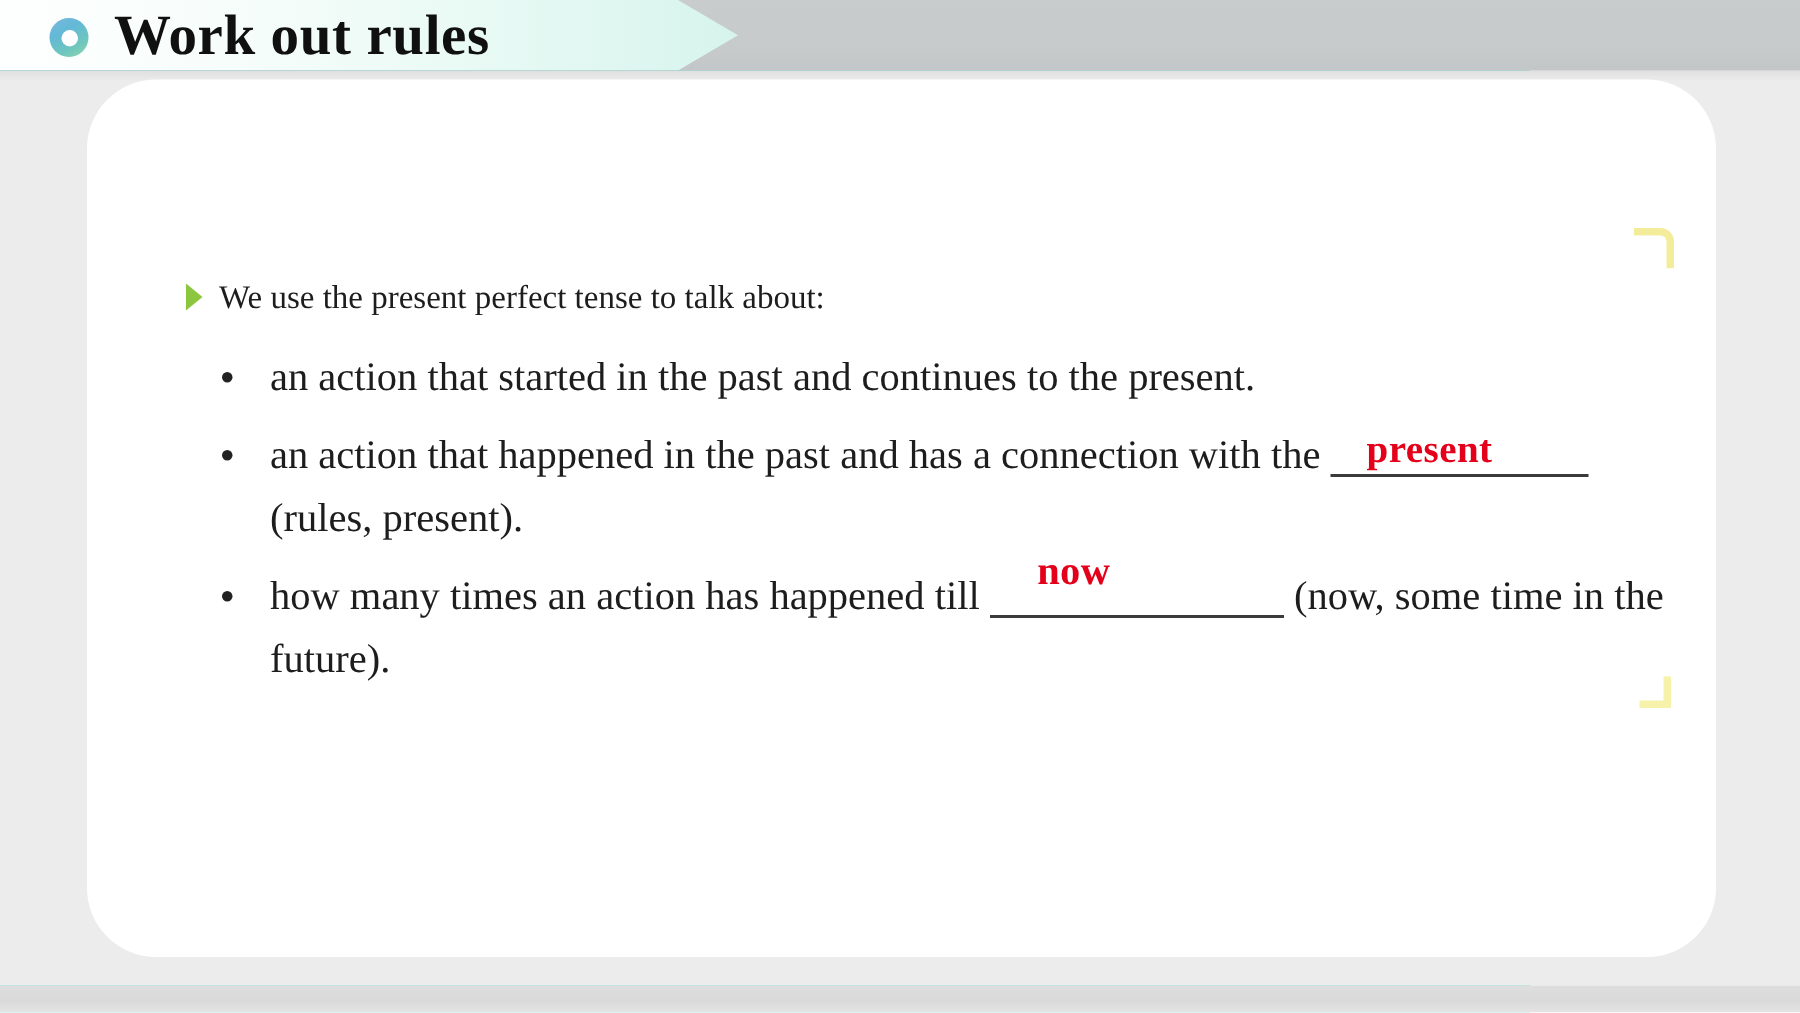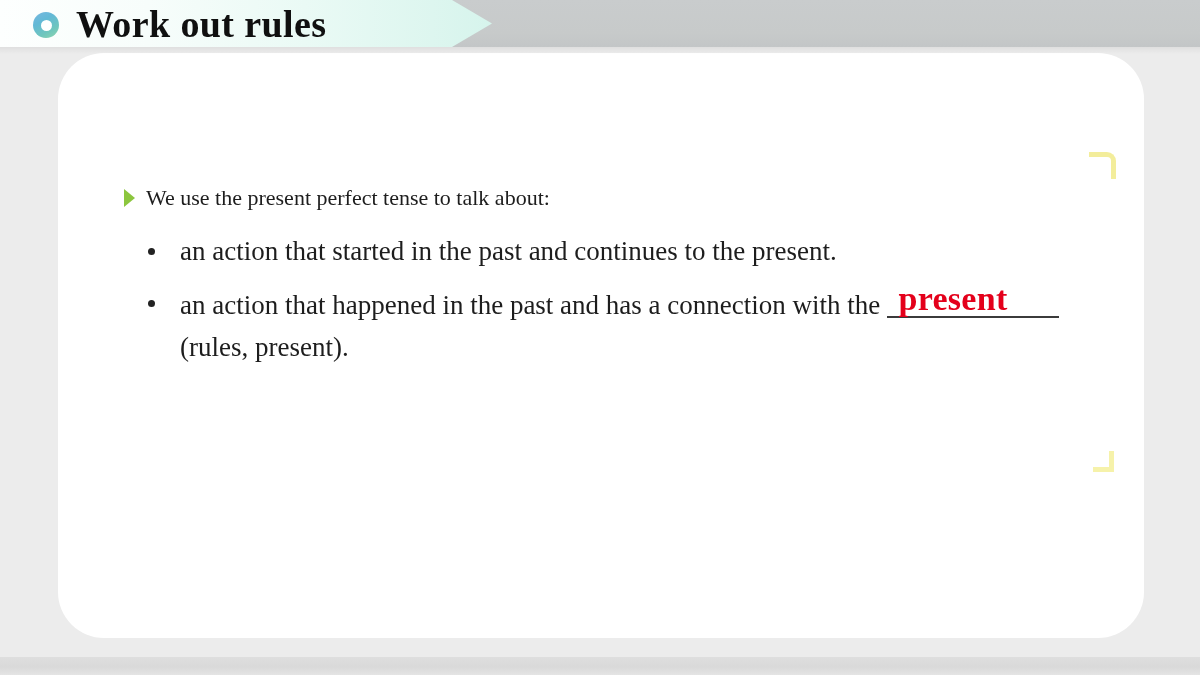--- a/index.html
+++ b/index.html
@@ -209,21 +209,21 @@
     position: relative;
     text-align: center;
     border-bottom: 2px solid #3b3b3b;
     vertical-align: baseline;
   }
   .blank > .ans {
     position: relative;
     top: -4px;
     color: #e4001b;
     font-weight: bold;
-    font-size: 34px;
+    font-size: 26px;
     letter-spacing: 0.3px;
   }
   .blank-present { width: 172px; height: 34px; }
   .blank-present > .ans { left: -20px; }
   .blank-now { width: 196px; height: 34px; }
   .blank-now > .ans { top: -17px; left: -42px; font-size: 27px; }
 </style>
 </head>
 <body>
 
@@ -257,19 +257,25 @@
         <span>an action that started in the past and continues to the present.</span>
       </li>
 
       <li>
         <span class="dot"></span>
         <span>an action that happened in the past and has a connection with the</span>
         <span class="blank blank-present"><span class="ans">present</span></span>
         <span>(rules, present).</span>
       </li>
 
+      <li>
+        <span class="dot"></span>
+        <span>how many times an action has happened till</span>
+        <span class="blank blank-now"><span class="ans">now</span></span>
+        <span>(now, some time in the future).</span>
+      </li>
 
     </ul>
   </div>
 
   <div class="bottom-strip"></div>
 
 </div>
 
 </body></html>

